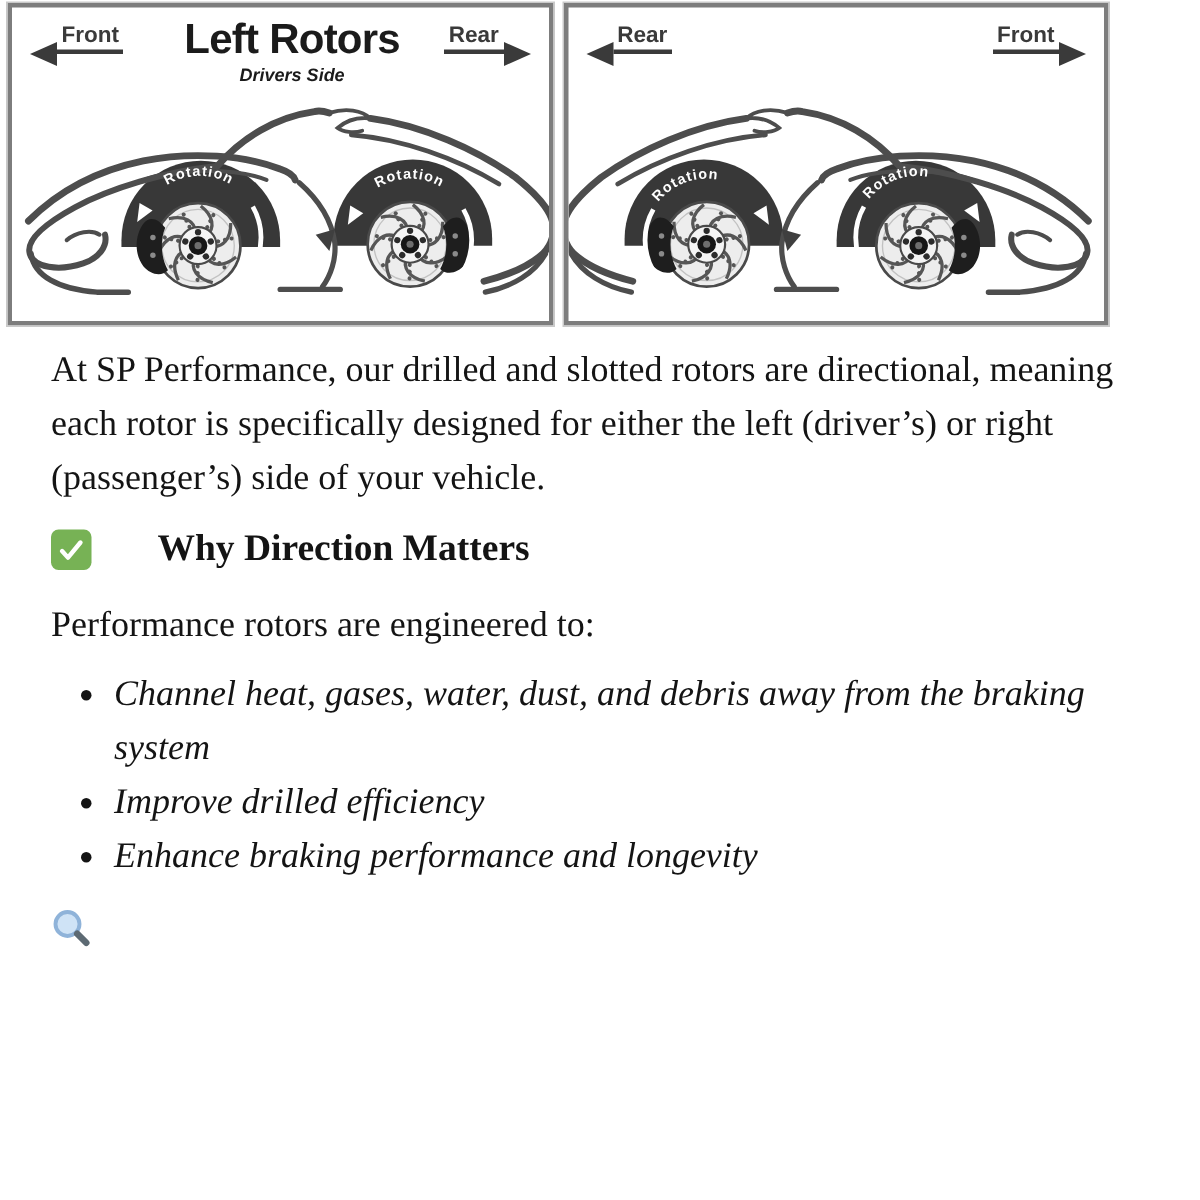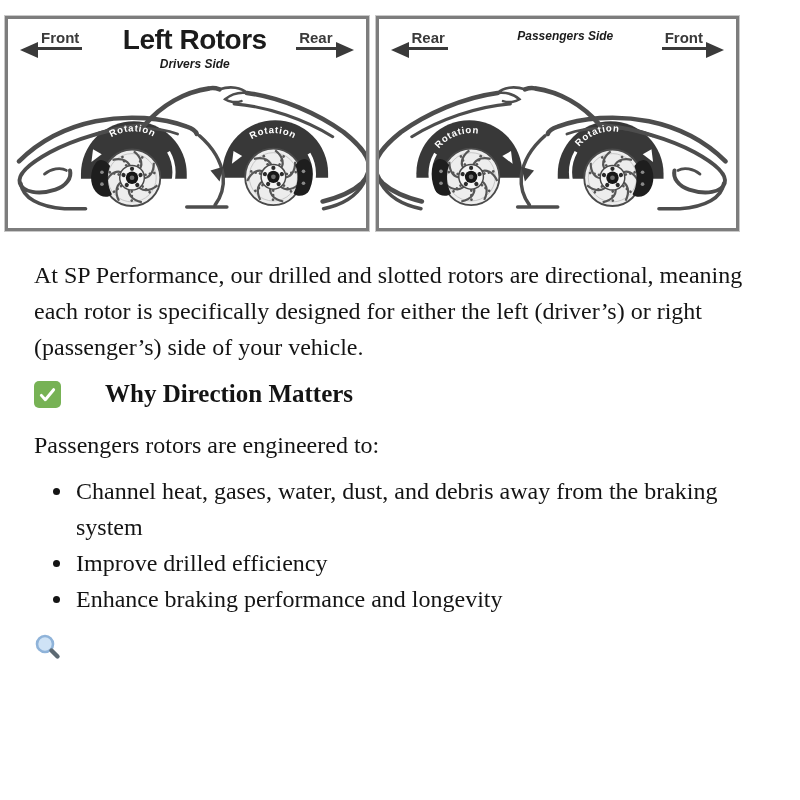--- a/index.html
+++ b/index.html
@@ -1,19 +1,19 @@
 <!DOCTYPE html>
 <html><head>
 <meta charset="utf-8">
 <style>
   html,body { margin:0; padding:0; background:#fff; }
   body { width:800px; height:800px; overflow:hidden; font-family:"Liberation Serif", serif; color:#141414; }
 
   
-  .diagram { display:flex; gap:7px; padding:16px 5px; box-sizing:border-box; width:744px;justify-content:space-between; }
+  .diagram { display:flex; gap:7px; padding:2px 5px; box-sizing:border-box; width:744px;justify-content:space-between; }
   .panel { position:relative; flex:1; height:215px; border:3px solid #7d7d7d; outline:1px solid #c9c9c9; background:#fff; box-sizing:border-box; overflow:hidden; }
   .panel-header { position:absolute; top:7px; left:12px; right:12px; height:46px; z-index:2; }
   .panel-title-block { position:absolute; left:16px; right:0; top:0; text-align:center; color:#1b1b1b; }
   .panel-title { font-family:"Liberation Sans", sans-serif; font-weight:bold; font-size:28px; line-height:28px; letter-spacing:-0.5px; }
   .panel-subtitle { font-family:"Liberation Sans", sans-serif; font-weight:bold; font-style:italic; font-size:12px; line-height:18px; margin-top:1px; }
   .dir-label { position:absolute; top:4px; display:flex; align-items:flex-end; font-family:"Liberation Sans", sans-serif; font-weight:bold; font-size:15px; color:#3a3a3a; }
   .dir-left-pos { left:0; } .dir-right-pos { right:0; }
   .dir-text { border-bottom:3px solid #3a3a3a; padding:0 3px 1px; line-height:16px; }
   .tri { width:0; height:0; border-top:8px solid transparent; border-bottom:8px solid transparent; margin-bottom:-8px; }
   .tri-left  { border-right:18px solid #3a3a3a; }
@@ -25,21 +25,21 @@
   .content { padding:0 30px 0 34px; font-size:24px; line-height:36px; }
   .content p { margin:0; }
   .intro { margin-top:10px !important; }
   .lead  { margin-top:18px !important; }
   .sec-heading { display:flex; align-items:center; gap:10px; font-size:25px; line-height:30px; margin:14px 0 0; }
   .sec-heading.bold { font-weight:bold;gap:44px; }
   .sec-heading.normal { font-weight:normal; margin-top:16px; }
   .icon-box { flex:0 0 auto; width:27px; height:27px; display:inline-flex; }
   .check-bg { width:27px; height:27px; background:#77b255; border-radius:5px; display:flex; align-items:center; justify-content:center; }
   ul { margin:10px 0 0; padding-left:40px; list-style:disc; }
-  li { margin:0; padding-left:2px; }
+  li { margin:0; padding-left:2px;font-style:italic; }
 </style>
 </head>
 <body>
 
 <svg width="0" height="0" style="position:absolute" aria-hidden="true">
   <defs>
     <g id="slot-unit">
       <path d="M 2 -29 C 11 -22 13 -13 6 -7" fill="none" stroke="#565656" stroke-width="2.4"></path>
       <circle cx="-10.5" cy="-22.7" r="1.5" fill="#565656"></circle>
       <circle cx="-8.5" cy="-18.2" r="1.5" fill="#565656"></circle>
@@ -136,21 +136,20 @@
     </svg>
   </div>
 
   <div class="panel">
     <div class="panel-header">
       <div class="dir-label dir-left-pos">
         <span class="tri tri-left"></span>
           <span class="dir-text">Rear</span>
       </div>
       <div class="panel-title-block">
-        <div class="panel-subtitle">Passengers Side</div>
       </div>
       <div class="dir-label dir-right-pos">
         <span class="dir-text">Front</span>
           <span class="tri tri-right"></span>
       </div>
     </div>
     <svg class="car-svg" viewBox="0 0 392 162" preserveAspectRatio="xMidYMax meet">
       <g transform="translate(392 0) scale(-1 1)">
           <use href="#car-art"></use>
         </g>
@@ -178,21 +177,21 @@
     <span class="icon-box">
       <span class="check-bg">
         <svg width="21" height="21" viewBox="0 0 24 24">
             <path d="M5 13 L9.5 18 L19 6.5" fill="none" stroke="#ffffff" stroke-width="3.4" stroke-linecap="round" stroke-linejoin="round"></path>
           </svg>
       </span>
     </span>
     <span>Why Direction Matters</span>
   </div>
 
-  <p class="lead">Passengers rotors are engineered to:</p>
+  <p class="lead">Performance rotors are engineered to:</p>
 
   <ul>
     <li>Channel heat, gases, water, dust, and debris away from the braking system</li>
     <li>Improve drilled efficiency</li>
     <li>Enhance braking performance and longevity</li>
   </ul>
 
   <div class="sec-heading normal">
     <span class="icon-box">
       <svg width="27" height="27" viewBox="0 0 27 27">

